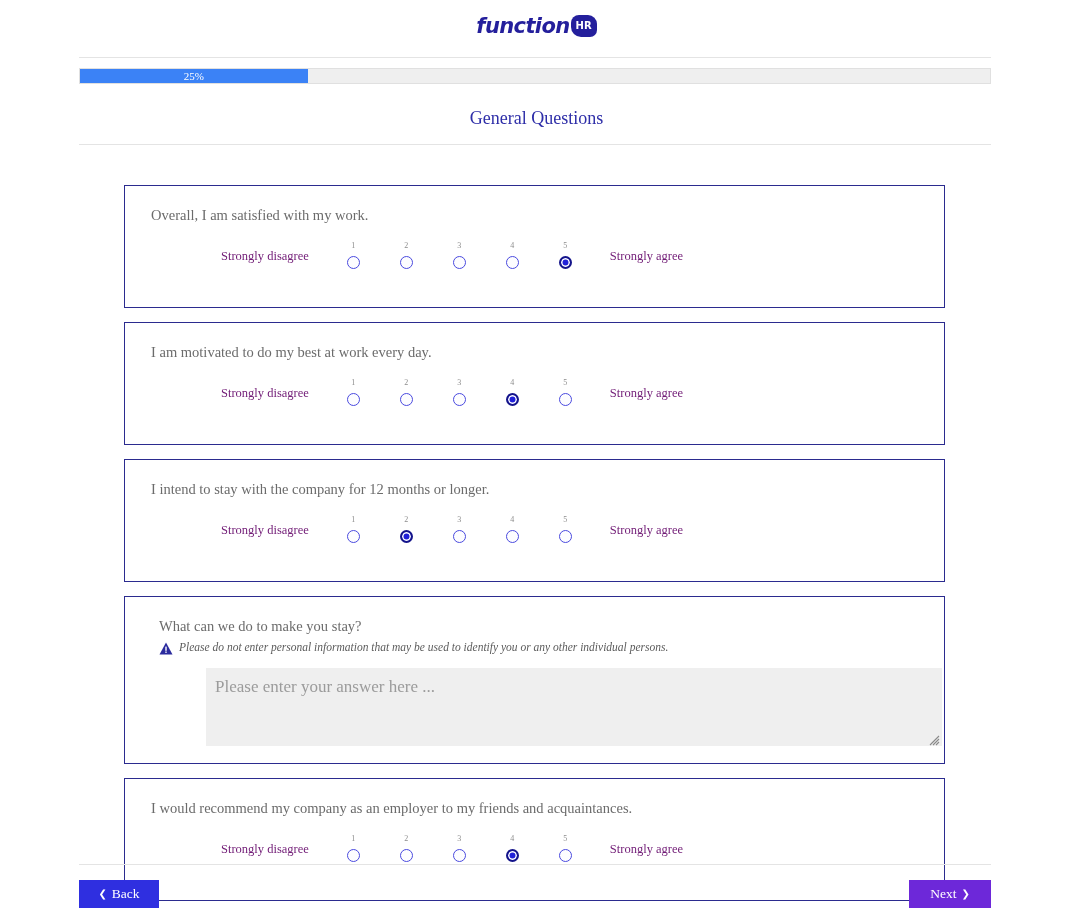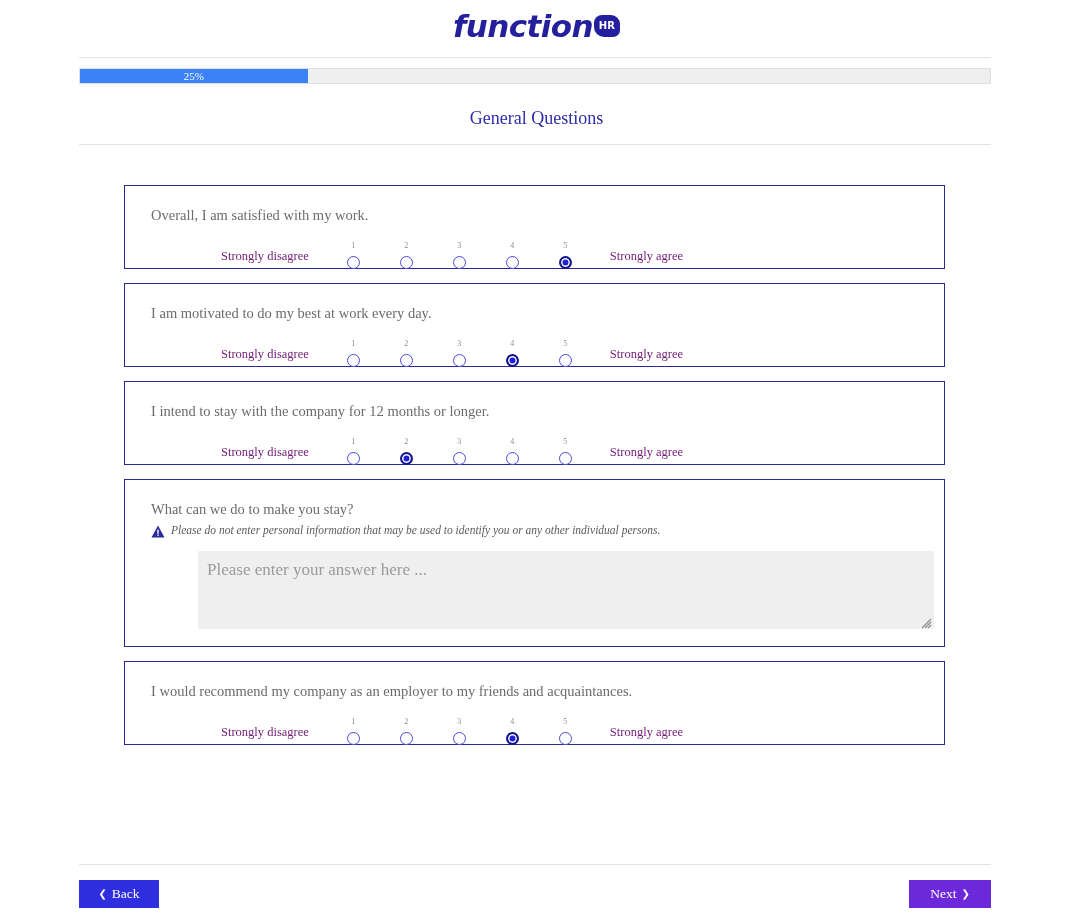--- a/index.html
+++ b/index.html
@@ -17,21 +17,21 @@
     display: flex; align-items: center; justify-content: center;
   }
   .logo {
     display: flex; align-items: center; justify-content: center;
     height: 30px;
   }
   .logo-text {
     font-family: "DejaVu Sans", sans-serif;
     font-style: italic;
     font-weight: 700;
-    font-size: 31px;
+    font-size: 21px;
     letter-spacing: -0.6px;
     color: #241f9c;
     line-height: 1;
   }
   .logo-badge {
     position: relative;
     margin-left: 1px;
     width: 26px; height: 22px;
     background: #241f9c;
     border-radius: 8px 9px 7px 10px;
@@ -88,22 +88,22 @@
   
   .cards {
     position: absolute; left: 124px; top: 185px; width: 821px;
   }
   .card {
     border: 1px solid #2b2b8f;
     background: #ffffff;
     margin-bottom: 14px;
     padding: 22px 26px 20px 26px;
   }
-  .card.scale-card { height: 84px; padding: 22px 26px 0 26px; }
-  .card.text-card  { height: 168px; padding: 22px 26px 0 26px; }
+  .card.scale-card { height: 123px; padding: 22px 26px 0 26px; }
+  .card.text-card  { height: 168px; padding: 22px 26px 0 34px; }
 
   .q-text {
     font-size: 14.5px;
     color: #6b6b6b;
     line-height: 1.1;
   }
 
   
   .scale {
     display: flex; align-items: flex-end;

